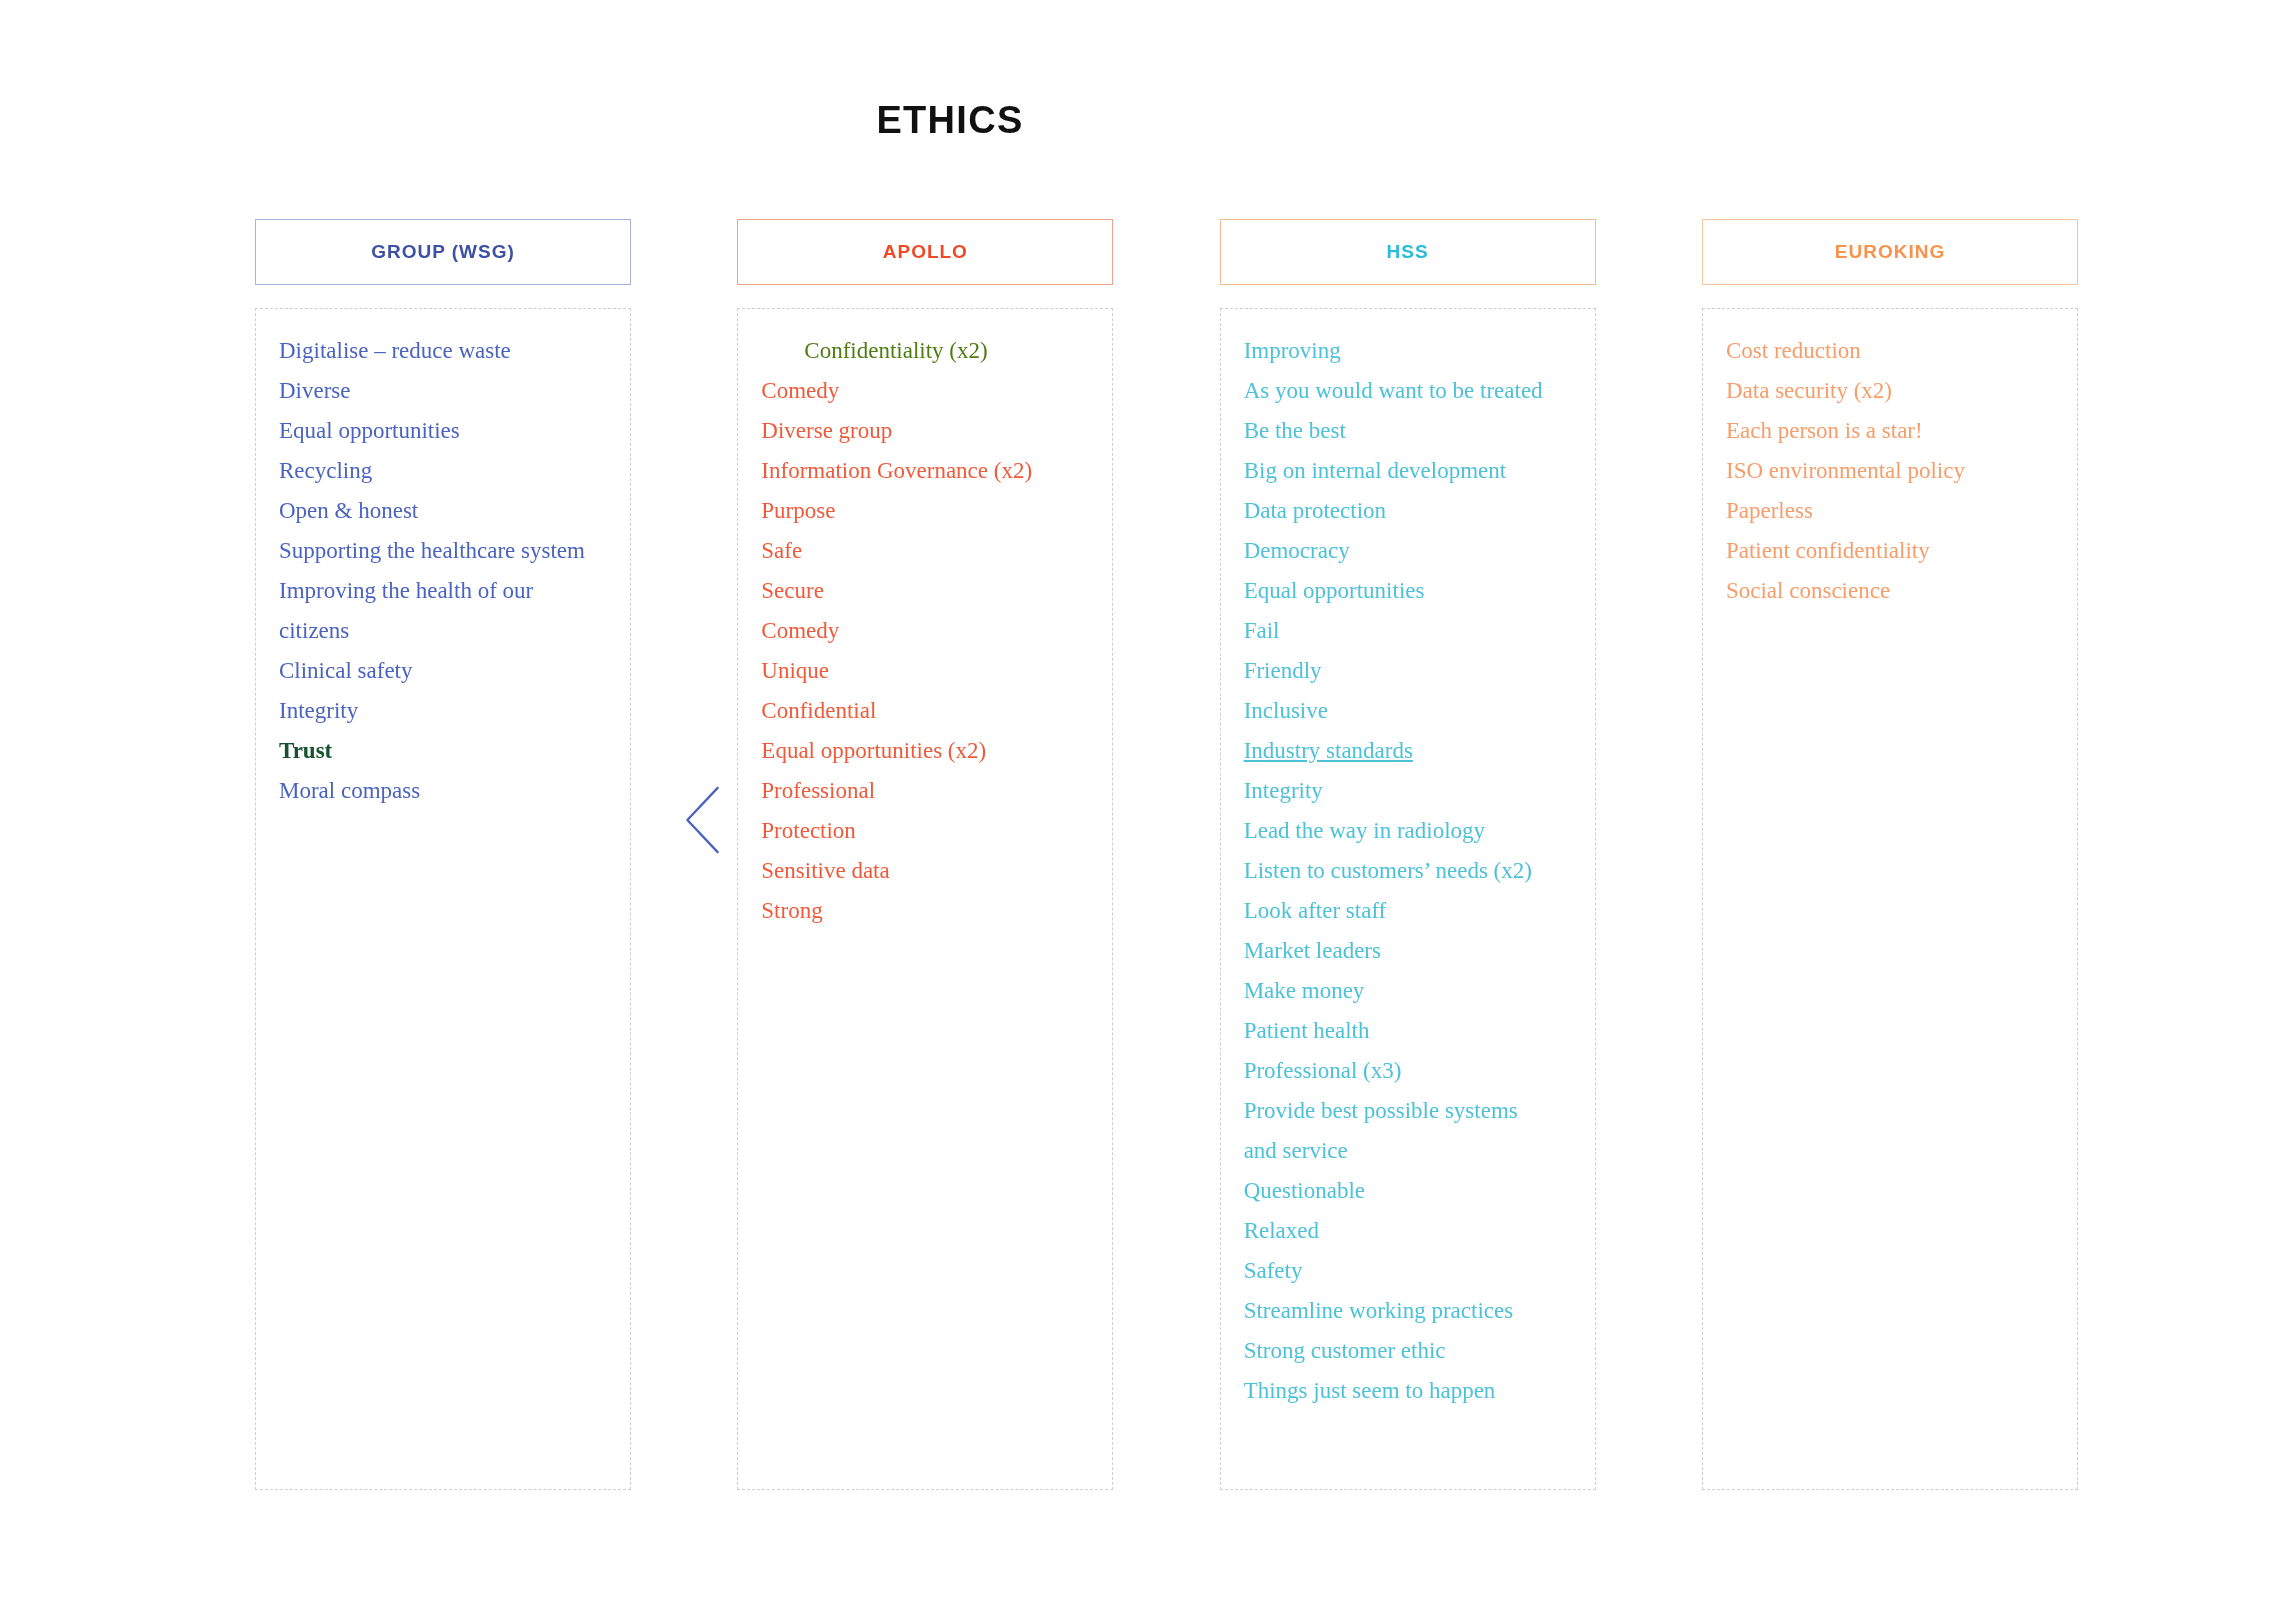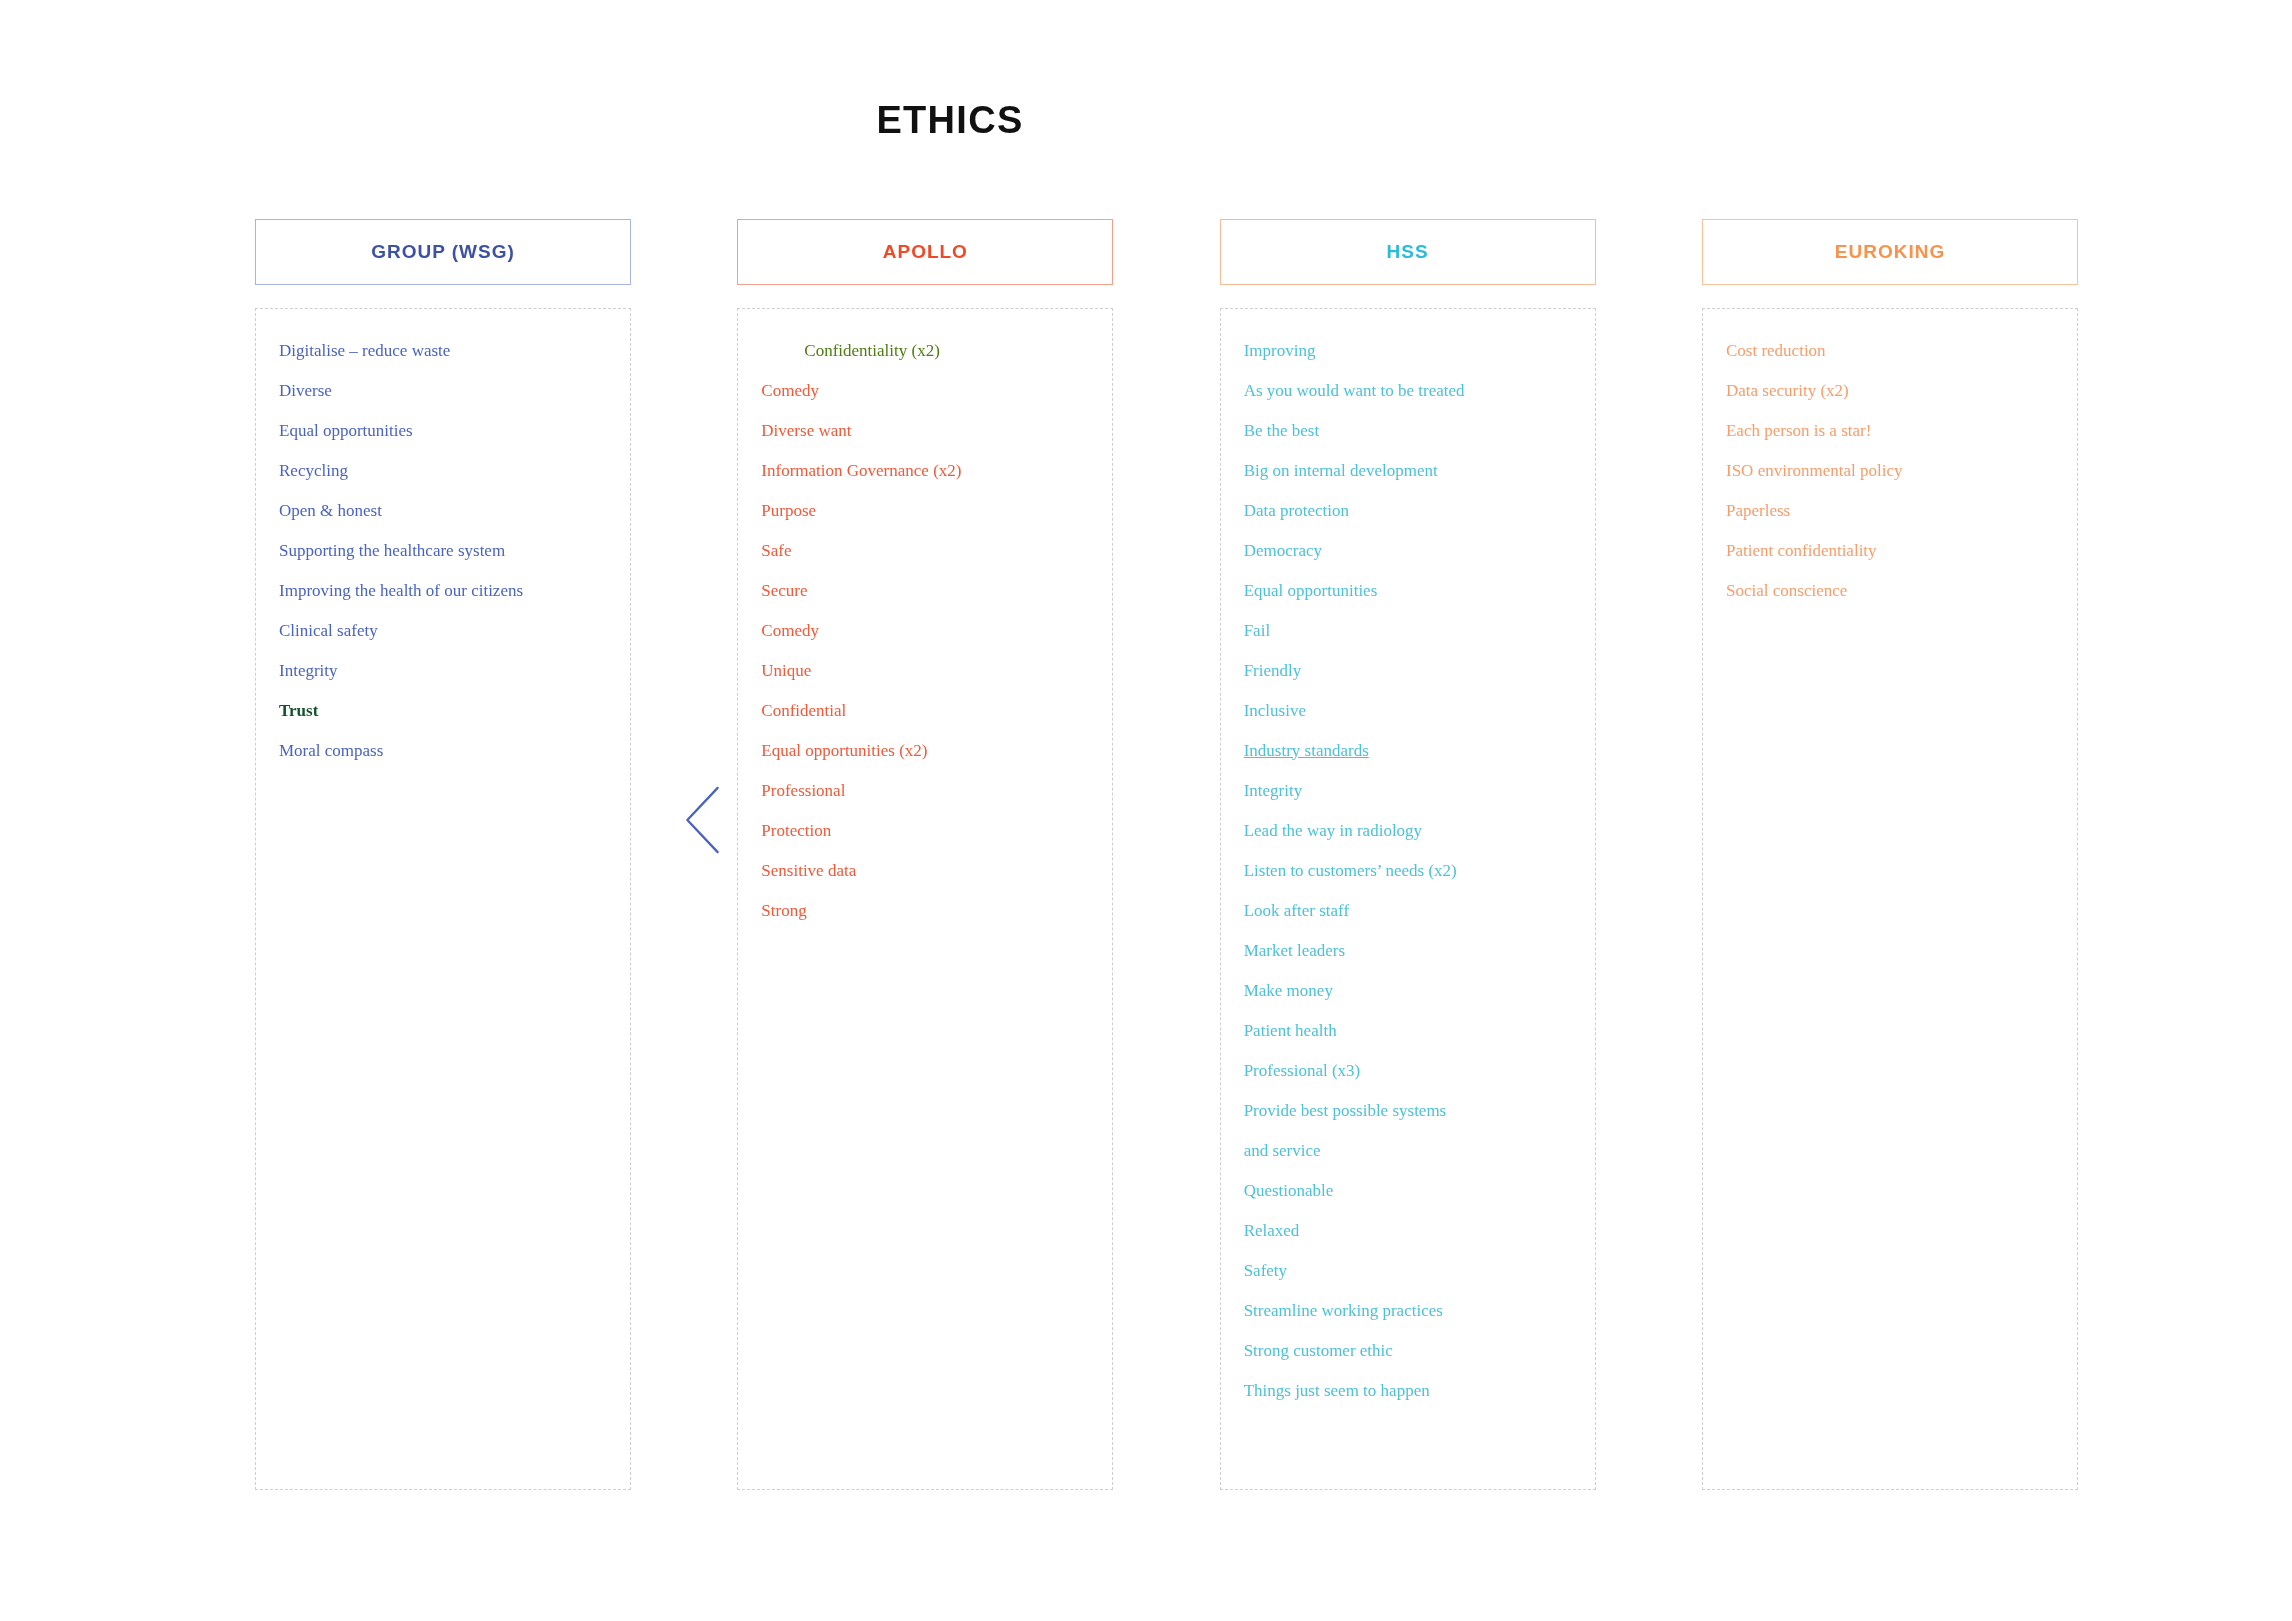--- a/index.html
+++ b/index.html
@@ -69,21 +69,21 @@
   .col-body {
     margin-top: 23px;
     box-sizing: border-box;
     border: 1.8px dashed #cfcfcf;
     background: #ffffff;
     height: 1182px;
     padding: 21.5px 23px 18px 23px;
   }
 
   .item {
-    font-size: 17px;
+    font-size: 23px;
     line-height: 40px;
     white-space: normal;
   }
 
   
   .chevron {
     position: absolute;
     left: 682px;
     top: 784px;
     width: 41px;
@@ -115,21 +115,21 @@
         <div class="item" style="color: rgb(74, 99, 192);">Moral compass</div>
       </div>
     </div>
     <div class="column">
       <div class="col-header" style="border-color: rgb(242, 160, 138);">
         <div class="col-header-label" style="color: rgb(238, 74, 40);">APOLLO</div>
       </div>
       <div class="col-body">
         <div class="item" style="color: #4d7c0f; margin-left: 43px;">Confidentiality (x2)</div>
         <div class="item" style="color: rgb(238, 90, 58);">Comedy</div>
-        <div class="item" style="color: rgb(238, 90, 58);">Diverse want</div>
+        <div class="item" style="color: rgb(238, 90, 58);">Diverse group</div>
         <div class="item" style="color: rgb(238, 90, 58);">Information Governance (x2)</div>
         <div class="item" style="color: rgb(238, 90, 58);">Purpose</div>
         <div class="item" style="color: rgb(238, 90, 58);">Safe</div>
         <div class="item" style="color: rgb(238, 90, 58);">Secure</div>
         <div class="item" style="color: rgb(238, 90, 58);">Comedy</div>
         <div class="item" style="color: rgb(238, 90, 58);">Unique</div>
         <div class="item" style="color: rgb(238, 90, 58);">Confidential</div>
         <div class="item" style="color: rgb(238, 90, 58);">Equal opportunities (x2)</div>
         <div class="item" style="color: rgb(238, 90, 58);">Professional</div>
         <div class="item" style="color: rgb(238, 90, 58);">Protection</div>

